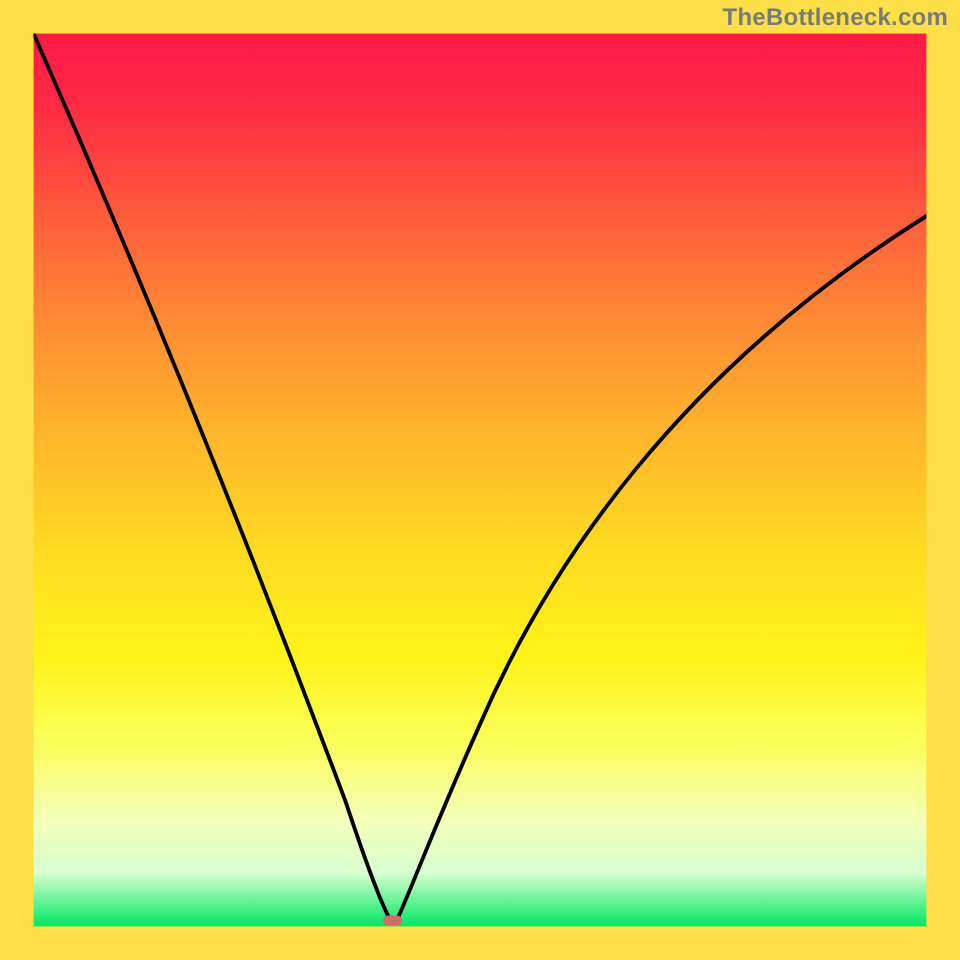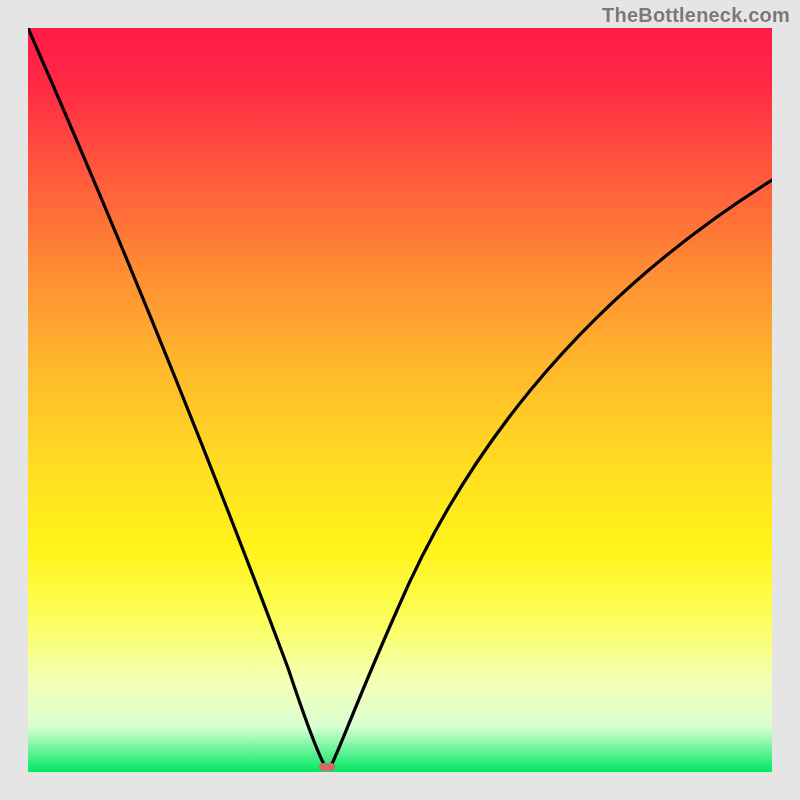--- a/index.html
+++ b/index.html
@@ -8,21 +8,21 @@
     height: 800px;
     background: #000;
     position: relative;
     overflow: hidden;
     font-family: Arial, Helvetica, sans-serif;
   }
   .frame {
     position: absolute;
     top: 0; left: 0;
     width: 800px; height: 800px;
-    background: #e5e5e5;
+    background: #fde047;
   }
   .plot {
     position: absolute;
     top: 28px;
     left: 28px;
     width: 744px;
     height: 744px;
     background: linear-gradient(to bottom,
       #ff1a47 0%,
       #ff2a44 8%,

